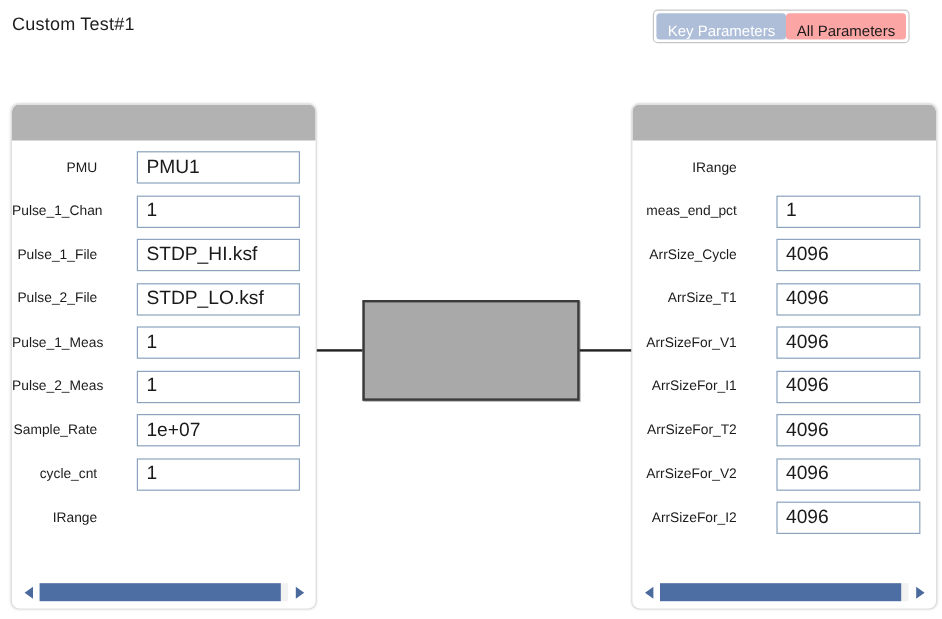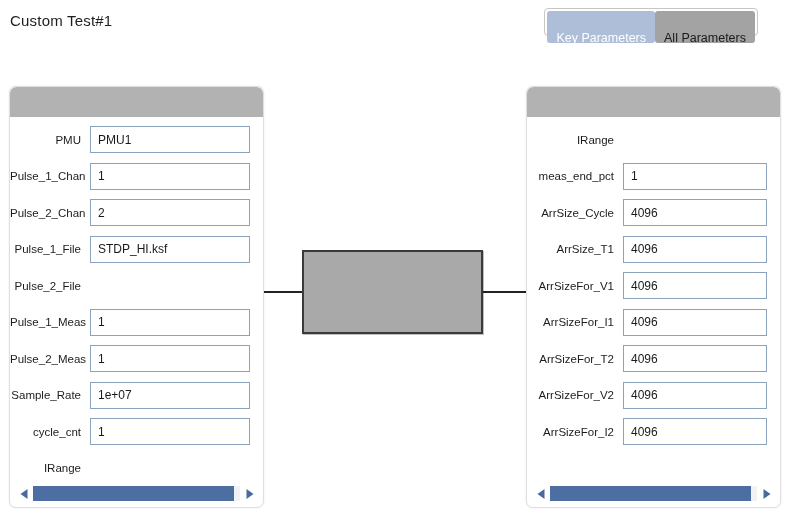--- a/index.html
+++ b/index.html
@@ -35,32 +35,32 @@
     background: #ffffff;
     border: 1px solid #c6c6c6;
     border-radius: 4px;
     padding: 2px;
     box-sizing: border-box;
     height: 28px;
   }
   .toggle-btn {
     font-size: 12.5px;
     line-height: 22px;
-    padding: 16px 9px;
+    padding: 4px 9px;
     border-radius: 3px;
     white-space: nowrap;
     cursor: pointer;
     user-select: none;
   }
   .toggle-btn.active {
     background: #aebed8;
     color: #ffffff;
   }
   .toggle-btn.inactive {
-    background: #a3a3a3;
+    background: #fca5a5;
     color: #1a1a1a;
   }
 
   
   .panel {
     position: absolute;
     top: 86px;
     width: 255px;
     height: 422px;
     background: #ffffff;
@@ -88,20 +88,21 @@
     bottom: 26px;
     padding-top: 7px;
     box-sizing: border-box;
   }
 
   .field-row {
     display: flex;
     align-items: center;
     height: 29px;
     margin-bottom: 7.5px;
+    gap: 24px;
   }
   .field-label {
     width: 80px;
     text-align: right;
     font-size: 11.5px;
     color: #1c1c1c;
     padding-right: 9px;
     box-sizing: border-box;
     white-space: nowrap;
     overflow: hidden;
@@ -109,21 +110,21 @@
   .field-input {
     flex: 1;
     height: 27px;
     margin-right: 13px;
     background: #ffffff;
     border: 1px solid #8ba3bd;
     box-sizing: border-box;
     display: flex;
     align-items: center;
     padding-left: 7px;
-    font-size: 12px;
+    font-size: 16px;
     color: #1a1a1a;
     white-space: nowrap;
     overflow: hidden;
     cursor: text;
   }
   #panel-right .field-label { width: 96px; text-align: right; }
 
   
   .hscroll {
     position: absolute;
@@ -209,29 +210,26 @@
   <div class="panel-body" id="left-fields">
       <div class="field-row">
         <div class="field-label">PMU</div>
         <div class="field-input">PMU1</div>
       </div>
       <div class="field-row">
         <div class="field-label">Pulse_1_Chan</div>
         <div class="field-input">1</div>
       </div>
       <div class="field-row">
-        <div class="field-label">Pulse_2_Chan</div>
-        <div class="field-input">2</div>
-      </div>
-      <div class="field-row">
         <div class="field-label">Pulse_1_File</div>
         <div class="field-input">STDP_HI.ksf</div>
       </div>
       <div class="field-row">
         <div class="field-label">Pulse_2_File</div>
+        <div class="field-input">STDP_LO.ksf</div>
       </div>
       <div class="field-row">
         <div class="field-label">Pulse_1_Meas</div>
         <div class="field-input">1</div>
       </div>
       <div class="field-row">
         <div class="field-label">Pulse_2_Meas</div>
         <div class="field-input">1</div>
       </div>
       <div class="field-row">

